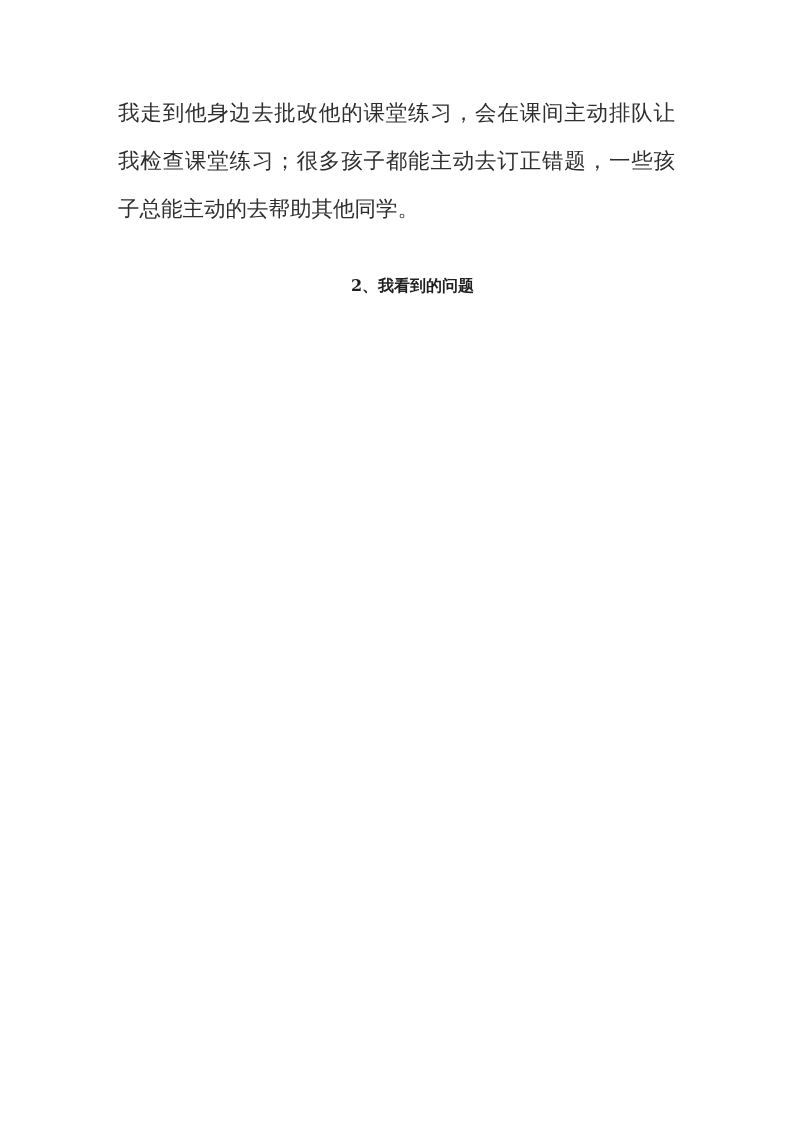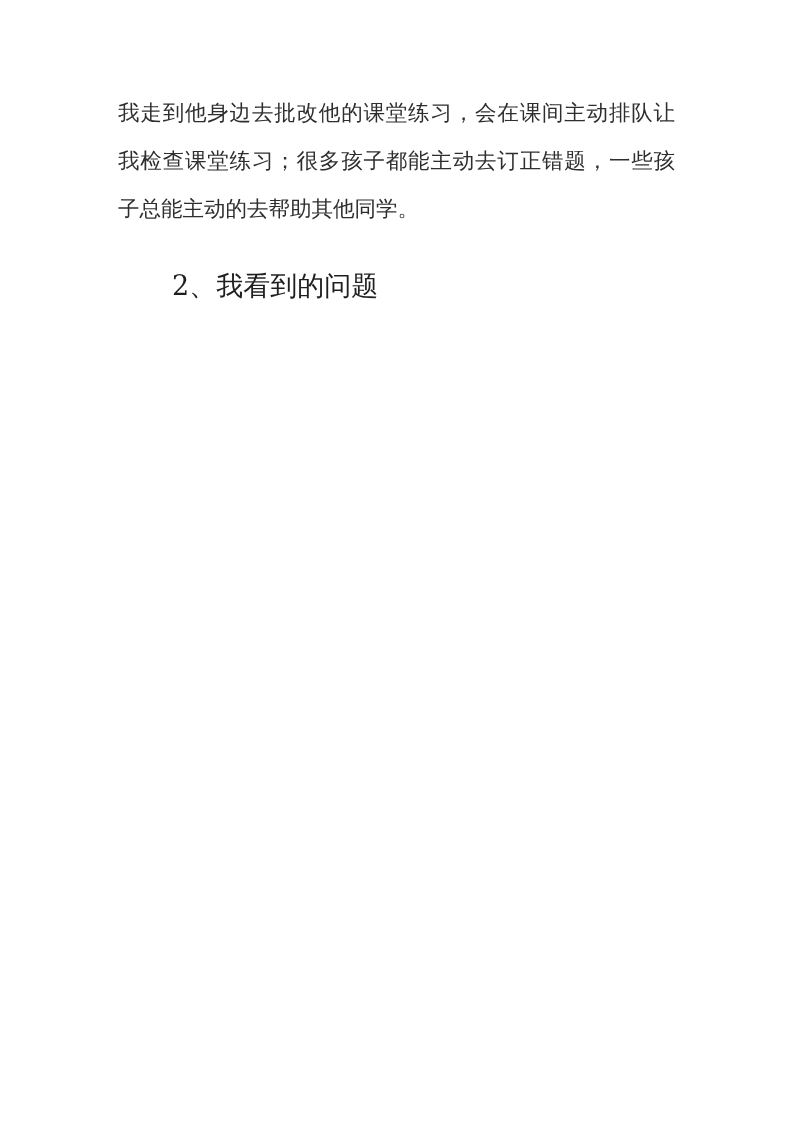--- a/index.html
+++ b/index.html
@@ -27,26 +27,26 @@
     font-weight: 400;
   }
   .body-par.indent {
     text-indent: 2em;
   }
   .body-par.after-gap {
     margin-bottom: 29px;
   }
   .section-heading {
     margin: 0;
-    font-size: 27px;
+    font-size: 16px;
     line-height: 48px;
     color: #1f1f1f;
-    font-weight: 400;
+    font-weight: 700;
     text-indent: 2em;
-    text-align: left;
+    text-align: center;
   }
 </style>
 </head>
 <body>
 
 <div class="page">
 
   <p class="body-par after-gap">我走到他身边去批改他的课堂练习，会在课间主动排队让我检查课堂练习；很多孩子都能主动去订正错题，一些孩子总能主动的去帮助其他同学。</p>
 
 

